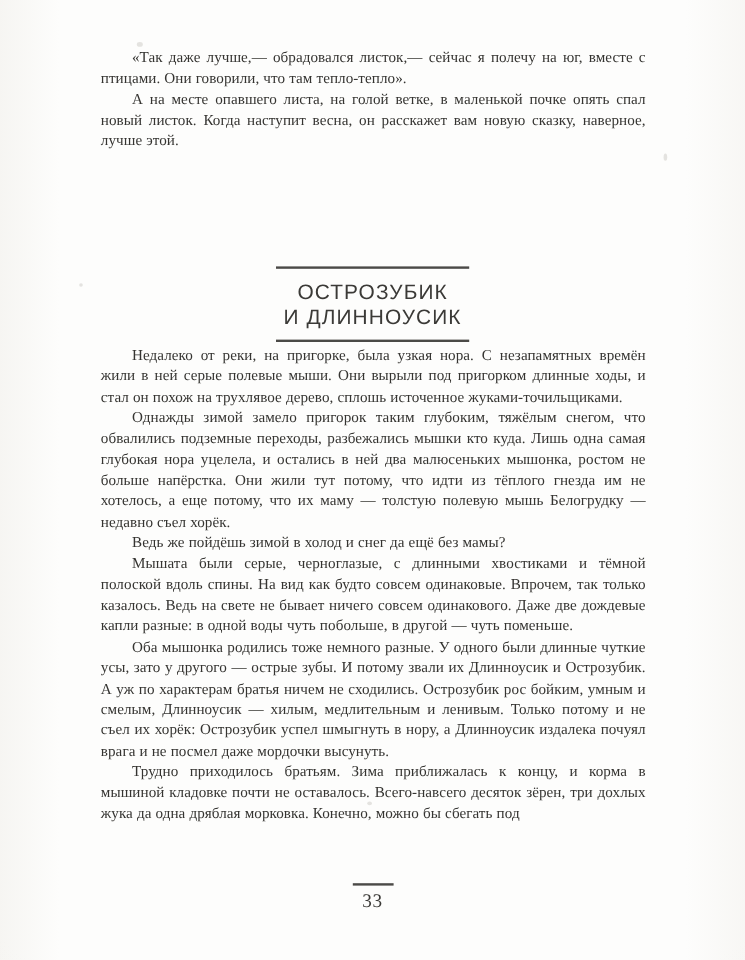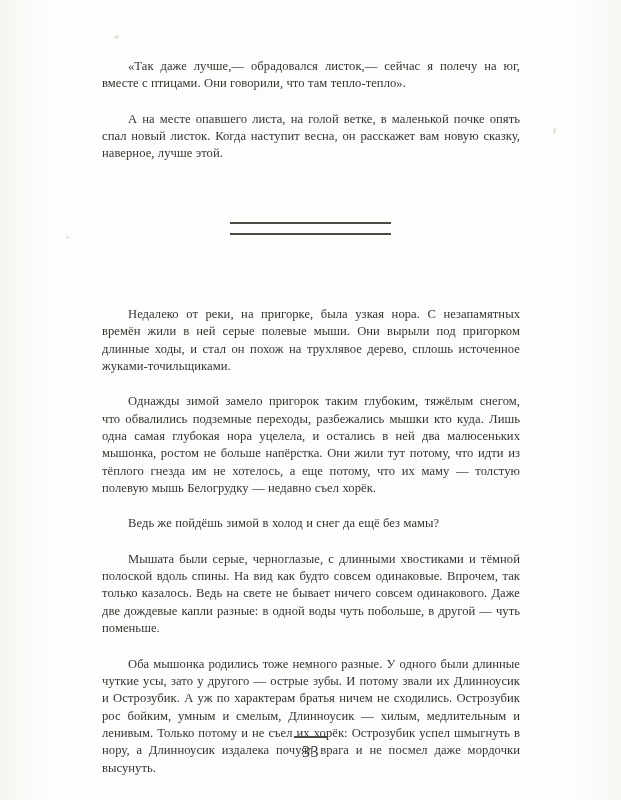--- a/index.html
+++ b/index.html
@@ -37,21 +37,21 @@
   }
 
   .text-block {
     position: absolute;
     left: 84px;
     top: 40px;
     width: 454px;
   }
 
   p.para {
-    margin: 18px;
+    margin: 0;
     text-align: justify;
     text-indent: 26px;
     font-size: 12.6px;
     line-height: 17.35px;
     letter-spacing: 0.05px;
     word-spacing: 0.2px;
     color: #35343180;
     color: #353431;
     -webkit-font-smoothing: antialiased;
   }
@@ -135,28 +135,31 @@
   <div class="speck" style="left:66px; top:236px; width:3px; height:3px;"></div>
   <div class="speck" style="left:306px; top:668px; width:4px; height:3px;"></div>
 
   <div class="text-block">
     <p class="para">«Так даже лучше,— обрадовался листок,— сейчас я полечу на юг, вместе с птицами. Они говорили, что там тепло-тепло».</p>
     <p class="para">А на месте опавшего листа, на голой ветке, в маленькой почке опять спал новый листок. Когда наступит весна, он расскажет вам новую сказку, наверное, лучше этой.</p>
   </div>
 
   <div class="heading-block">
     <div class="rule-top"></div>
+    <div class="chapter-title">ОСТРОЗУБИК
+И ДЛИННОУСИК</div>
     <div class="rule-bottom"></div>
   </div>
 
   <div class="body-after">
     <p class="para">Недалеко от реки, на пригорке, была узкая нора. С незапамятных времён жили в ней серые полевые мыши. Они вырыли под пригорком длинные ходы, и стал он похож на трухлявое дерево, сплошь источенное жуками-точильщиками.</p>
     <p class="para">Однажды зимой замело пригорок таким глубоким, тяжёлым снегом, что обвалились подземные переходы, разбежались мышки кто куда. Лишь одна самая глубокая нора уцелела, и остались в ней два малюсеньких мышонка, ростом не больше напёрстка. Они жили тут потому, что идти из тёплого гнезда им не хотелось, а еще потому, что их маму — толстую полевую мышь Белогрудку — недавно съел хорёк.</p>
     <p class="para">Ведь же пойдёшь зимой в холод и снег да ещё без мамы?</p>
     <p class="para">Мышата были серые, черноглазые, с длинными хвостиками и тёмной полоской вдоль спины. На вид как будто совсем одинаковые. Впрочем, так только казалось. Ведь на свете не бывает ничего совсем одинакового. Даже две дождевые капли разные: в одной воды чуть побольше, в другой — чуть поменьше.</p>
     <p class="para">Оба мышонка родились тоже немного разные. У одного были длинные чуткие усы, зато у другого — острые зубы. И потому звали их Длинноусик и Острозубик. А уж по характерам братья ничем не сходились. Острозубик рос бойким, умным и смелым, Длинноусик — хилым, медлительным и ленивым. Только потому и не съел их хорёк: Острозубик успел шмыгнуть в нору, а Длинноусик издалека почуял врага и не посмел даже мордочки высунуть.</p>
+    <p class="para">Трудно приходилось братьям. Зима приближалась к концу, и корма в мышиной кладовке почти не оставалось. Всего-навсего десяток зёрен, три дохлых жука да одна дряблая морковка. Конечно, можно бы сбегать под</p>
   </div>
 
   <div class="footer">
     <div class="folio-rule"></div>
     <div class="folio">33</div>
   </div>
 </div>
 
 </body></html>

